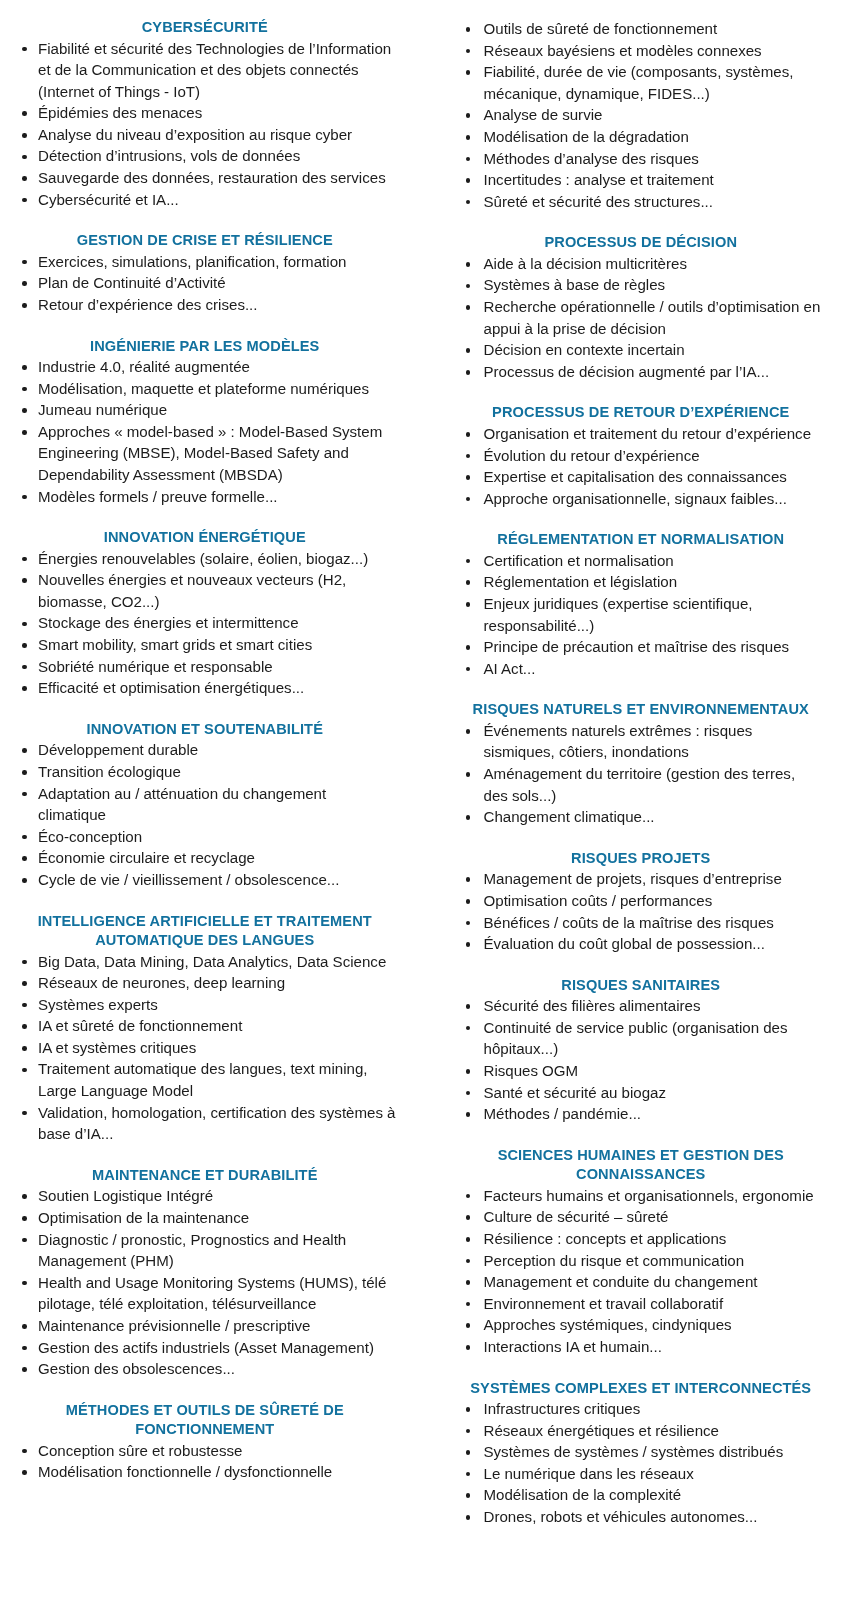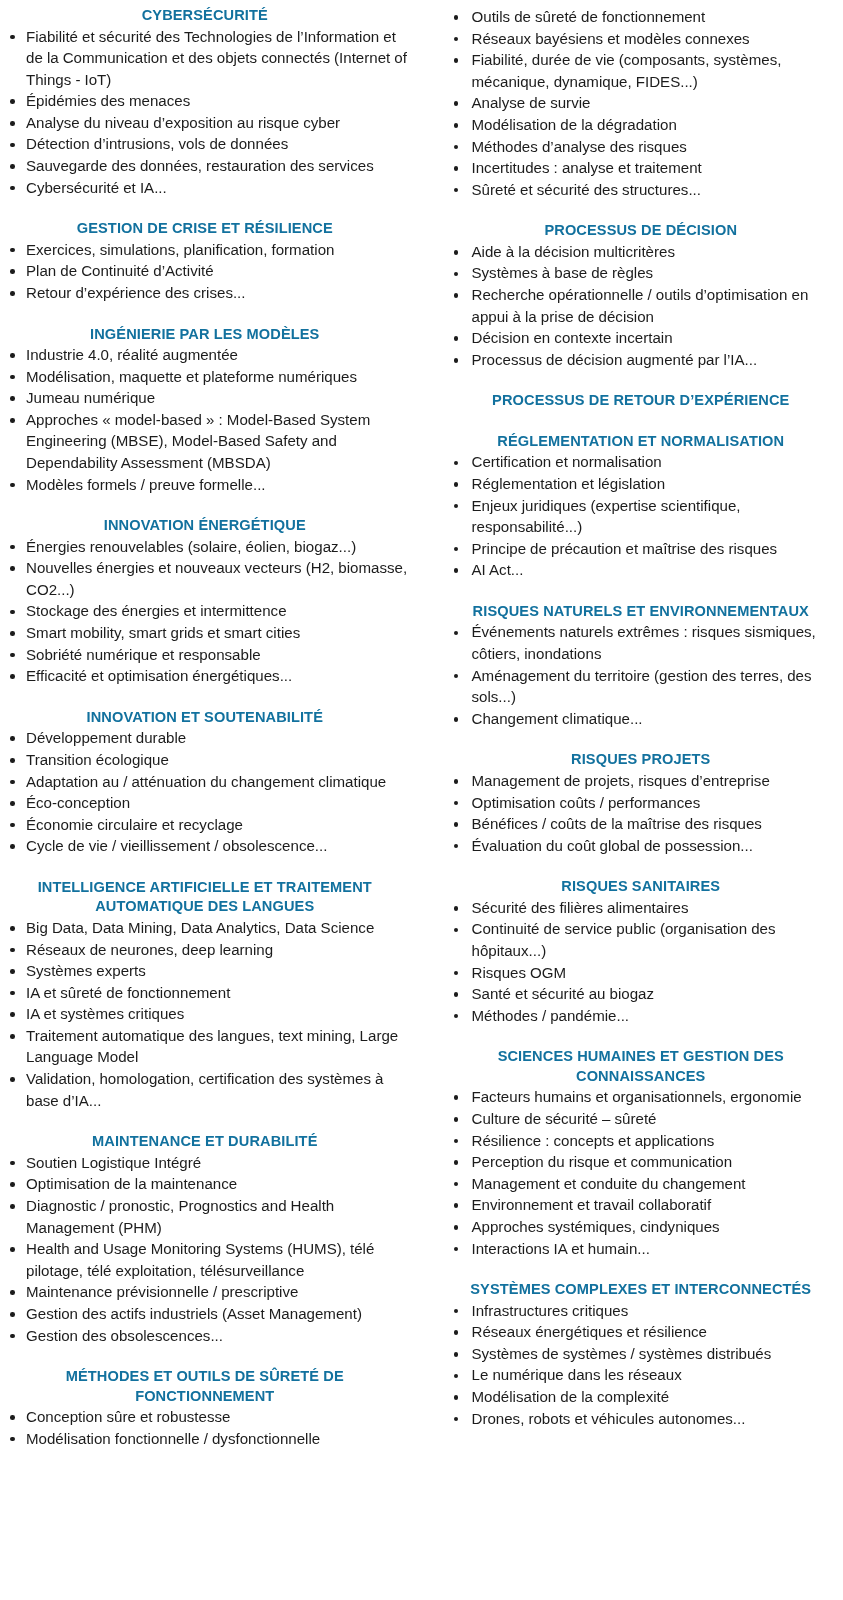--- a/index.html
+++ b/index.html
@@ -31,21 +31,21 @@
     padding-left: 2px;
     padding-right: 14px;
     padding-top: 6px;
   }
   .column-right {
     padding-left: 25px;
     padding-right: 8px;
     padding-top: 6px;
   }
   .section {
-    margin: 0;
+    margin: 12px;
     padding: 0;
   }
   .section-heading {
     color: #12719e;
     font-weight: bold;
     font-size: 14.6px;
     line-height: 19.5px;
     text-align: center;
     letter-spacing: 0.1px;
     margin: 0;
@@ -192,20 +192,26 @@
         <ul class="bullets">
           <li class="bullet">Aide à la décision multicritères</li>
           <li class="bullet">Systèmes à base de règles</li>
           <li class="bullet">Recherche opérationnelle / outils d’optimisation en appui à la prise de décision</li>
           <li class="bullet">Décision en contexte incertain</li>
           <li class="bullet">Processus de décision augmenté par l’IA...</li>
         </ul>
       </div>
       <div class="section has-gap">
         <div class="section-heading">PROCESSUS DE RETOUR D’EXPÉRIENCE</div>
+        <ul class="bullets">
+          <li class="bullet">Organisation et traitement du retour d’expérience</li>
+          <li class="bullet">Évolution du retour d’expérience</li>
+          <li class="bullet">Expertise et capitalisation des connaissances</li>
+          <li class="bullet">Approche organisationnelle, signaux faibles...</li>
+        </ul>
       </div>
       <div class="section has-gap">
         <div class="section-heading">RÉGLEMENTATION ET NORMALISATION</div>
         <ul class="bullets">
           <li class="bullet">Certification et normalisation</li>
           <li class="bullet">Réglementation et législation</li>
           <li class="bullet">Enjeux juridiques (expertise scientifique, responsabilité...)</li>
           <li class="bullet">Principe de précaution et maîtrise des risques</li>
           <li class="bullet">AI Act...</li>
         </ul>

